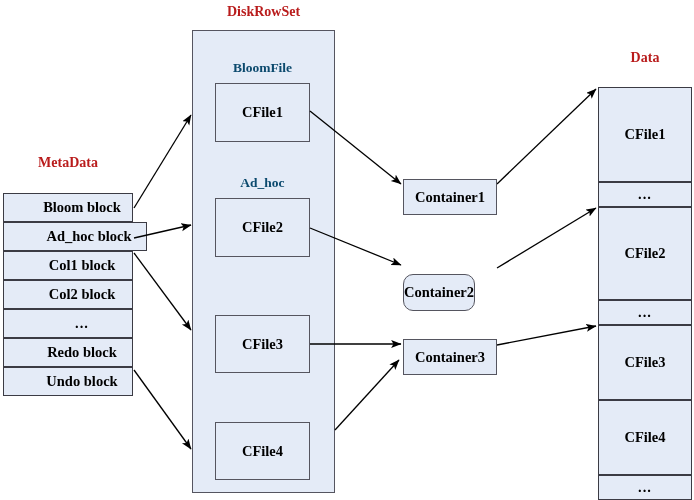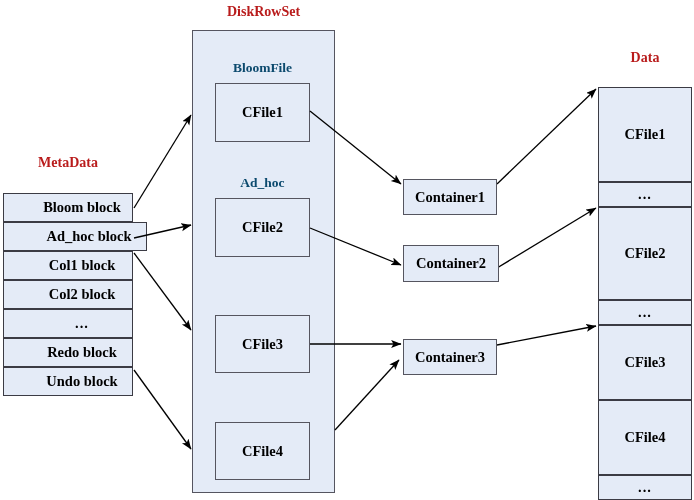--- a/index.html
+++ b/index.html
@@ -138,21 +138,21 @@
   <div class="cfilebox" style="left:215px; top:83px; width:95px; height:59px;">CFile1</div>
 
   <div class="sub-lbl" style="left:215px; top:175px; width:95px;">Ad_hoc</div>
   <div class="cfilebox" style="left:215px; top:198px; width:95px; height:59px;">CFile2</div>
 
   <div class="cfilebox" style="left:215px; top:315px; width:95px; height:58px;">CFile3</div>
 
   <div class="cfilebox" style="left:215px; top:422px; width:95px; height:58px;">CFile4</div>
 
   <div class="container-box" style="left:403px; top:167px; width:94px; height:36px;">Container1</div>
-  <div class="container-box" style="left:403px; top:233px; width:96px; height:37px;">Container2</div>
+  <div class="container-box" style="left:403px; top:262px; width:72px; height:37px;border-radius:10px;">Container2</div>
   <div class="container-box" style="left:403px; top:327px; width:94px; height:36px;">Container3</div>
 
   <div>
     <div class="datacell" style="left:598px; top:87px; width:94px; height:95px;">CFile1</div>
     <div class="datacell ell" style="left:598px; top:182px; width:94px; height:25px;">...</div>
     <div class="datacell" style="left:598px; top:207px; width:94px; height:93px;">CFile2</div>
     <div class="datacell ell" style="left:598px; top:300px; width:94px; height:25px;">...</div>
     <div class="datacell" style="left:598px; top:325px; width:94px; height:75px;">CFile3</div>
     <div class="datacell" style="left:598px; top:400px; width:94px; height:75px;">CFile4</div>
     <div class="datacell ell" style="left:598px; top:475px; width:94px; height:25px;">...</div>

